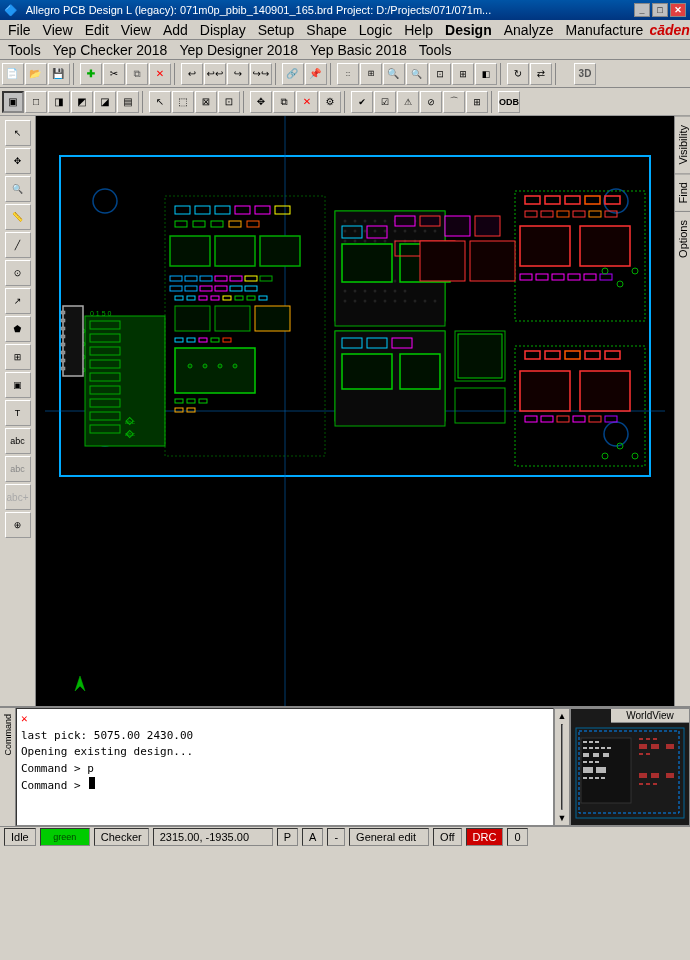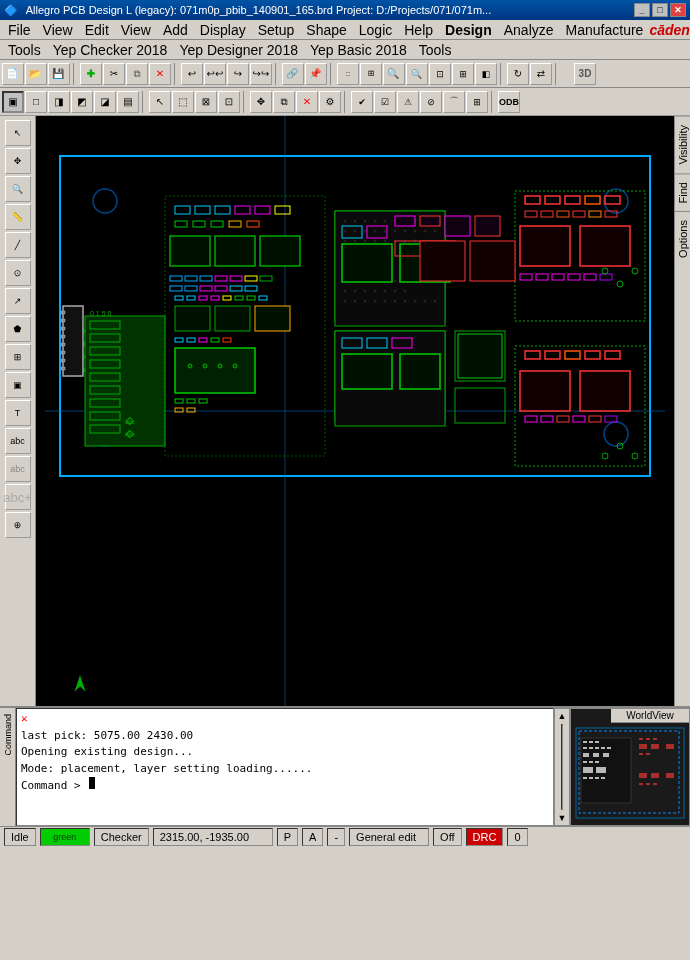--- a/index.html
+++ b/index.html
@@ -315,21 +315,21 @@
     <div class="lt-btn" style="font-size:9px;">📏</div>
     <div class="lt-btn" style="font-size:9px;">╱</div>
     <div class="lt-btn" style="font-size:9px;">⊙</div>
     <div class="lt-btn" style="font-size:9px;">↗</div>
     <div class="lt-btn" style="font-size:9px;">⬟</div>
     <div class="lt-btn" style="font-size:9px;">⊞</div>
     <div class="lt-btn" style="font-size:9px;">▣</div>
     <div class="lt-btn" style="font-size:9px;">T</div>
     <div class="lt-btn" style="font-size:9px;">abc</div>
     <div class="lt-btn" style="font-size:9px;color:#888;">abc</div>
-    <div class="lt-btn" style="font-size:13px;color:#aaa;">abc+</div>
+    <div class="lt-btn" style="font-size:10px;color:#aaa;">abc+</div>
     <div class="lt-btn" style="font-size:9px;">⊕</div>
   </div>
 
   <div id="canvas-area">
     <svg id="pcb-canvas" viewBox="0 0 620 590" xmlns="http://www.w3.org/2000/svg">
 
       <rect width="620" height="590" fill="#000"></rect>
 
       <rect x="15" y="40" width="590" height="320" fill="none" stroke="#00aaff" stroke-width="2"></rect>
 
@@ -627,21 +627,21 @@
       <div style="display:flex;align-items:center;">
         <span style="color:red;margin-right:4px;">✕</span>
       </div>
       <div>
         <span>last pick: 5075.00 2430.00</span>
       </div>
       <div>
         <span>Opening existing design...</span>
       </div>
       <div>
-        <span>Mode: placement, layer setting loading......</span>
+        <span>Command &gt; p</span>
       </div>
       <div>
         <span>Command &gt;</span>
         <span style="display:inline-block;width:6px;height:12px;background:#000;margin-left:2px;animation:blink 1s infinite;"></span>
       </div>
     </div>
   </div>
 
   <div id="log-scrollbar">
     <div class="scroll-arrow">▲</div>

